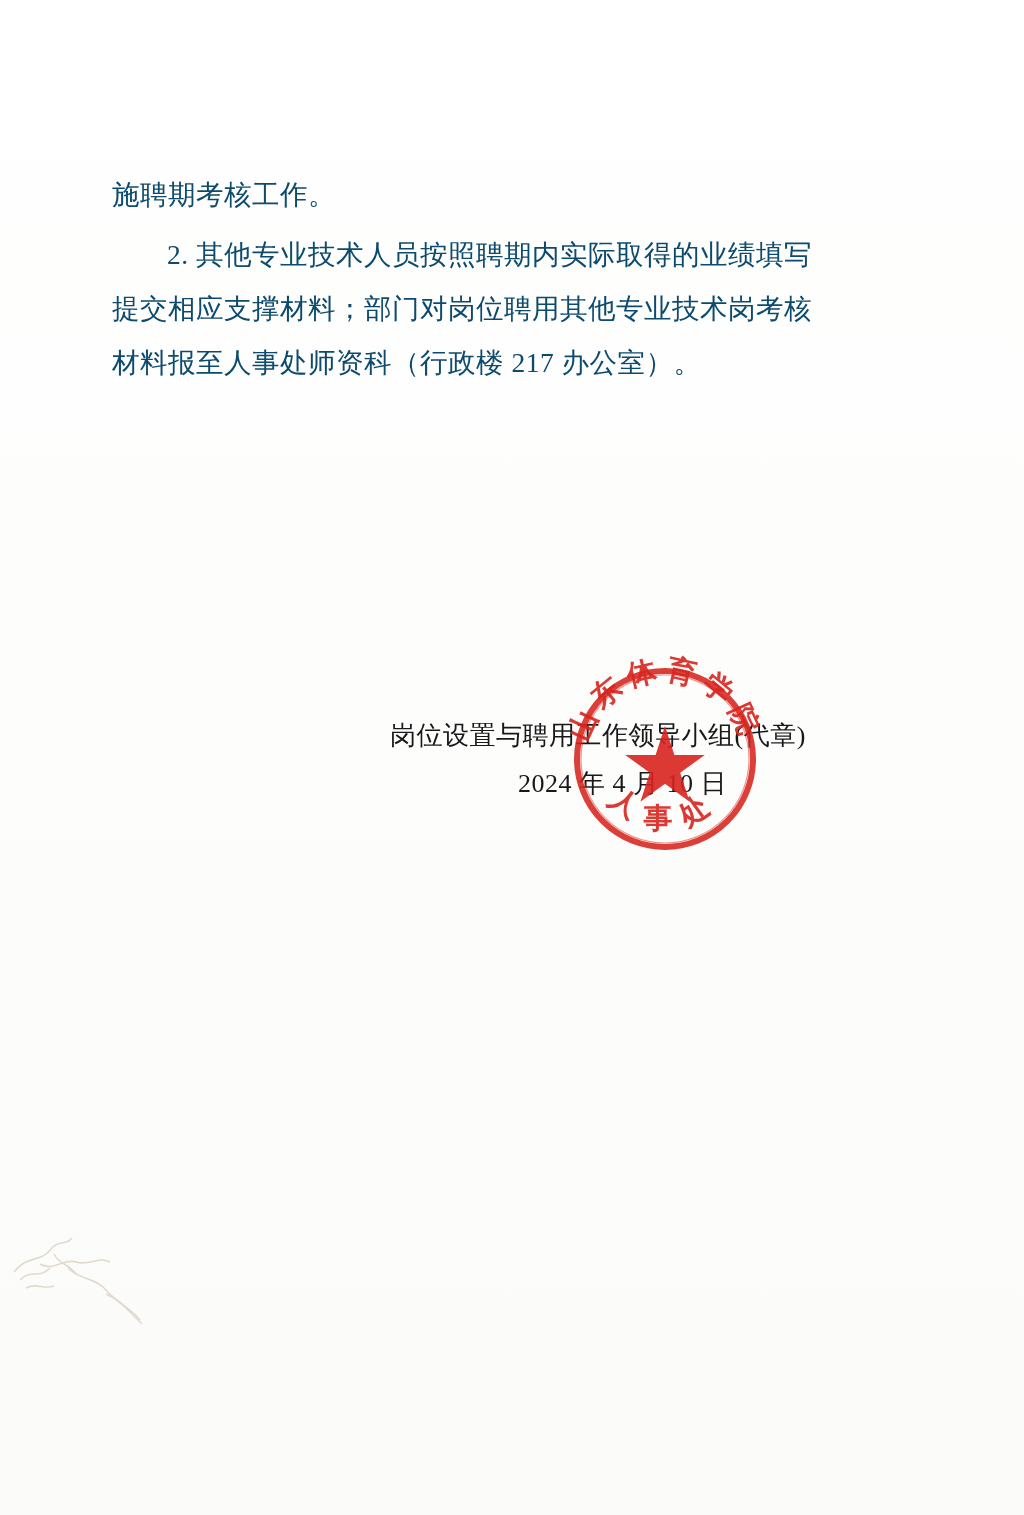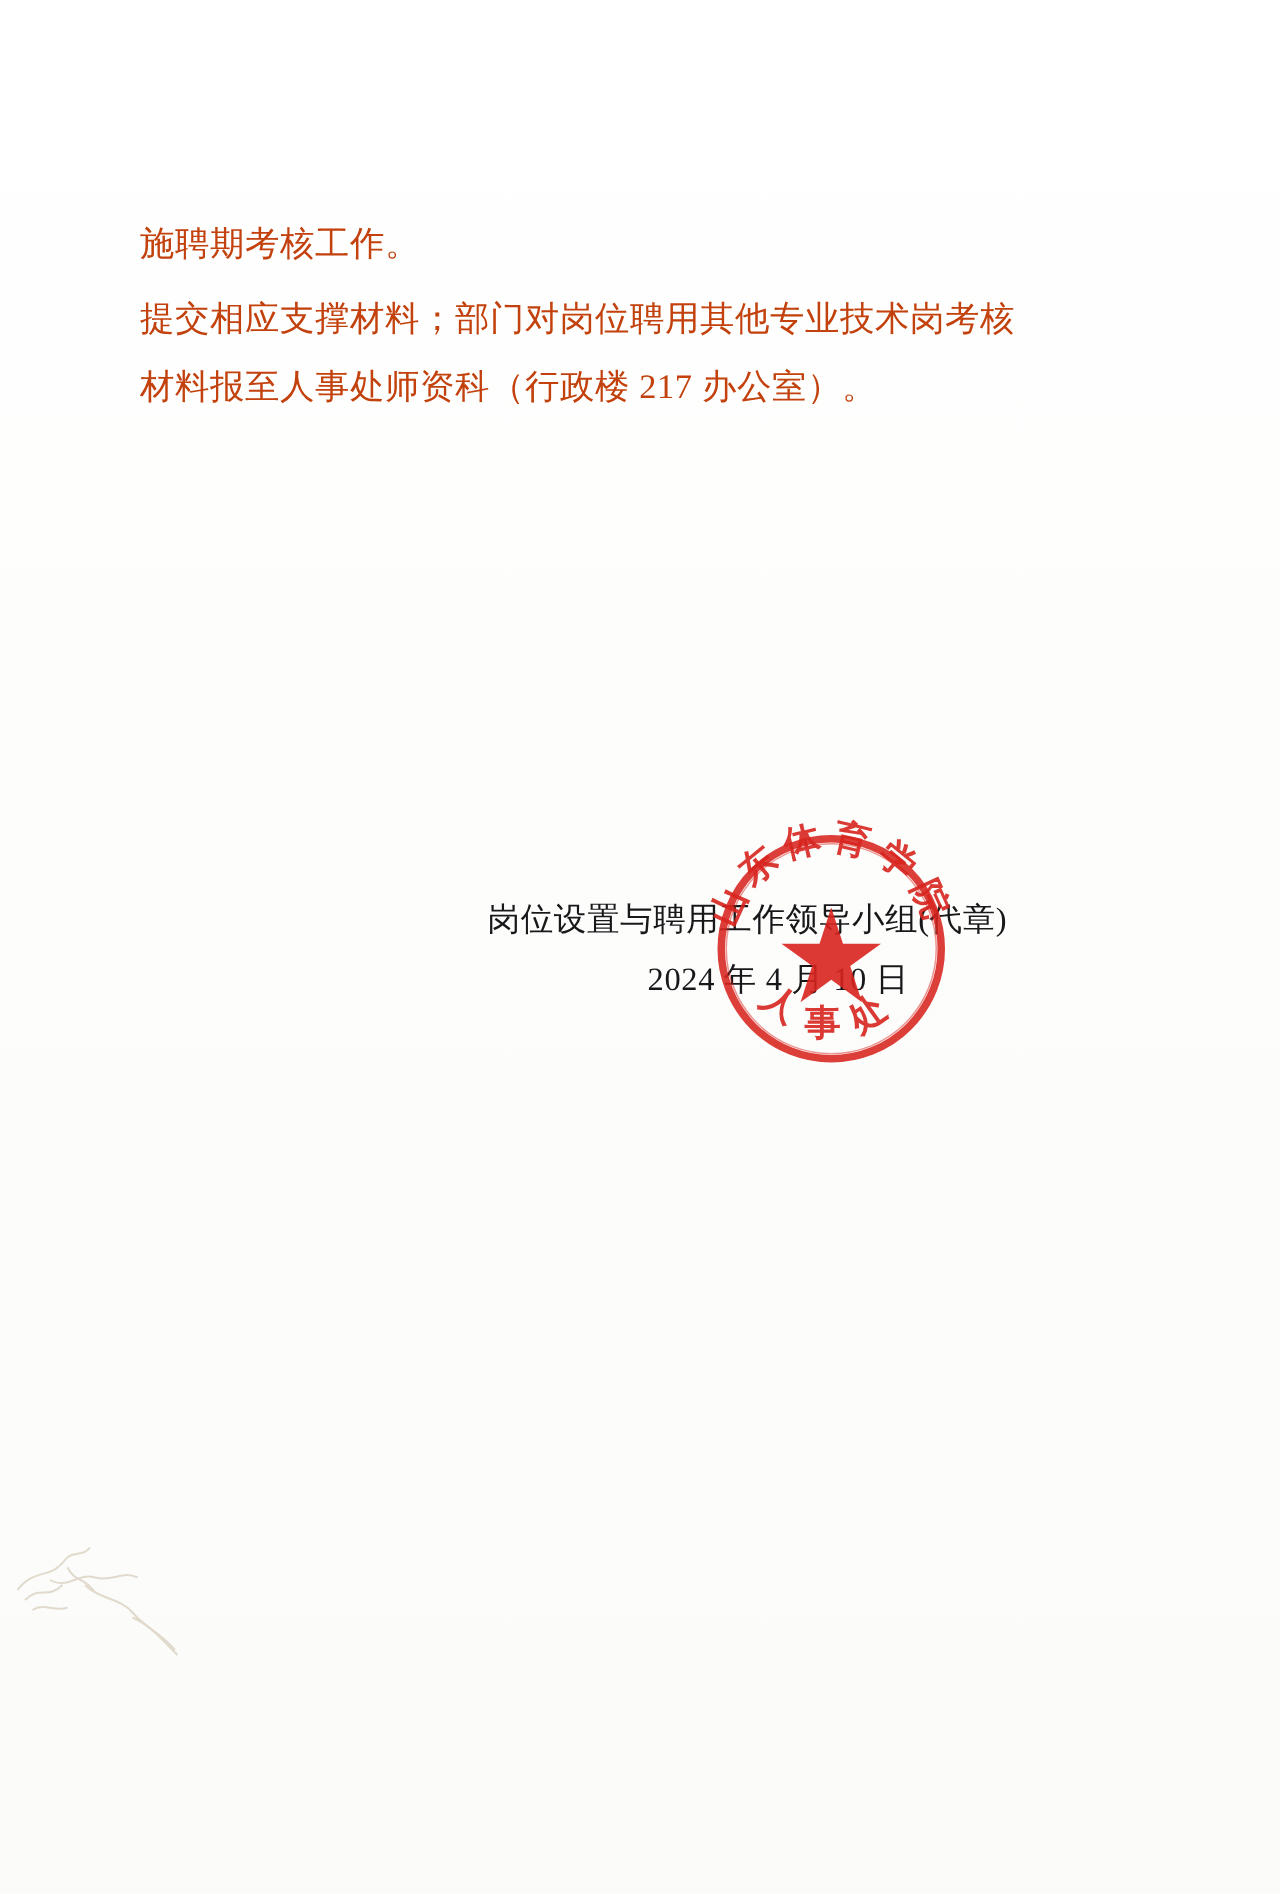--- a/index.html
+++ b/index.html
@@ -32,21 +32,21 @@
     position: absolute;
     left: 112px;
     top: 168px;
     width: 790px;
   }
   .line {
     font-size: 27.5px;
     line-height: 54px;
     letter-spacing: 0.5px;
     white-space: pre;
-    color: #c2410c;
+    color: #0c4a6e;
   }
   .indent {
     text-indent: 2em;
   }
   .gap-small { height: 6px; }
 
   .sign-block {
     position: absolute;
     left: 390px;
     top: 712px;
@@ -87,20 +87,21 @@
 </style>
 </head>
 <body>
 
 <div class="page">
   <div class="paper-tint"></div>
 
   <div class="body-text">
     <div class="line">施聘期考核工作。</div>
     <div class="gap-small"></div>
+    <div class="line indent">2. 其他专业技术人员按照聘期内实际取得的业绩填写</div>
     <div class="line">提交相应支撑材料；部门对岗位聘用其他专业技术岗考核</div>
     <div class="line">材料报至人事处师资科（行政楼 217 办公室）。</div>
   </div>
 
   <div class="sign-block">
     <div class="sign-line">岗位设置与聘用工作领导小组(代章)</div>
     <div class="sign-line sign-date">2024 年 4 月 10 日</div>
   </div>
 
   <div class="seal">

